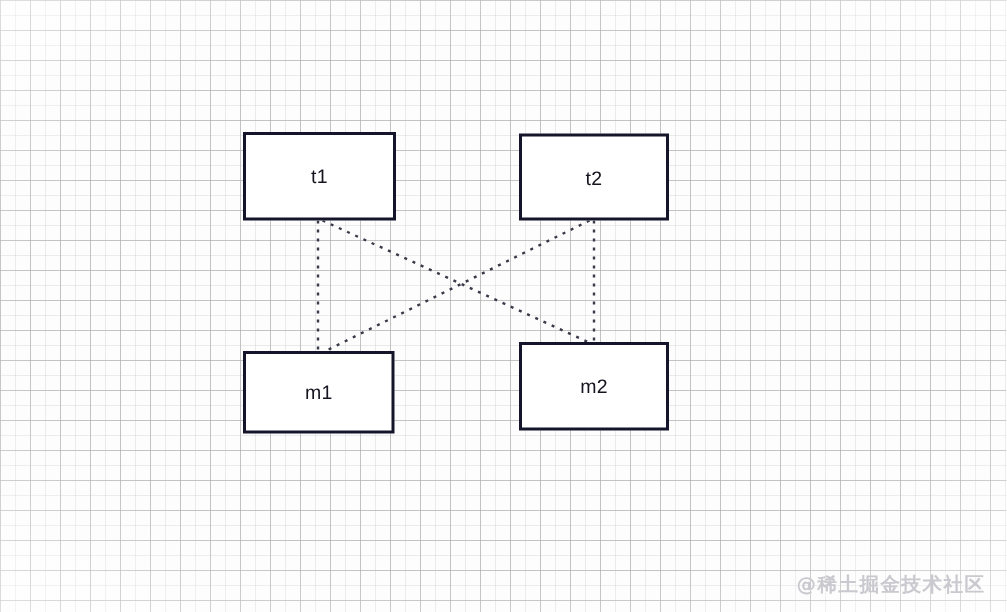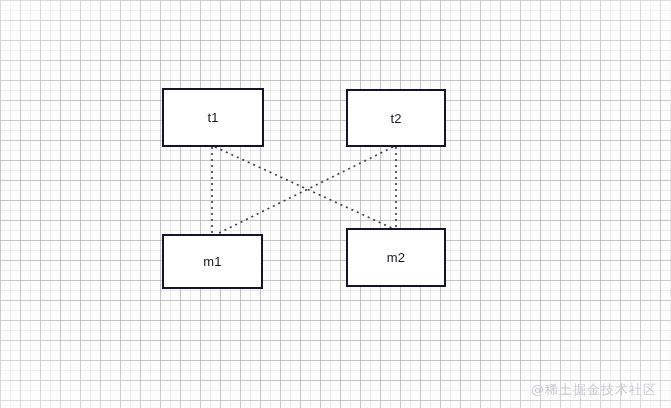--- a/index.html
+++ b/index.html
@@ -110,15 +110,15 @@
   <div class="node" id="node-m1" style="left: 162px; top: 234px; width: 101px; height: 55px; border-color: rgb(20, 20, 43); background: rgb(255, 255, 255); color: rgb(21, 21, 31);">
     <span class="node-label">m1</span>
   </div>
 
   <div class="node" id="node-m2" style="left: 346px; top: 228px; width: 100px; height: 59px; border-color: rgb(20, 20, 43); background: rgb(255, 255, 255); color: rgb(21, 21, 31);">
     <span class="node-label">m2</span>
   </div>
 
   <div id="vignette"></div>
 
-  <div id="watermark" style="color: rgb(201, 201, 207);">@稀土掘金技术社区</div>
+  <div id="watermark" style="color: rgb(201, 201, 207); font-weight: bold;">@稀土掘金技术社区</div>
 
 </div>
 
 </body></html>

